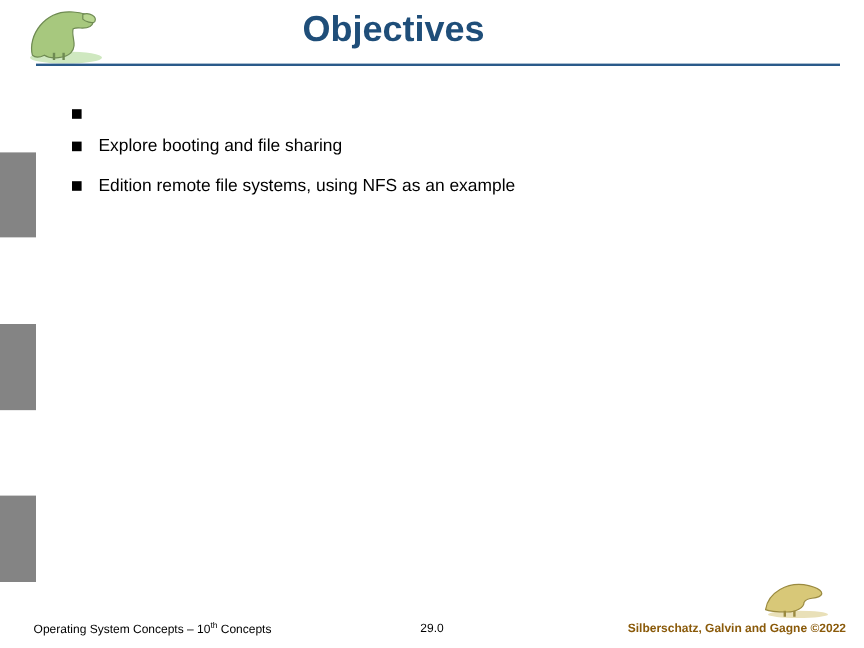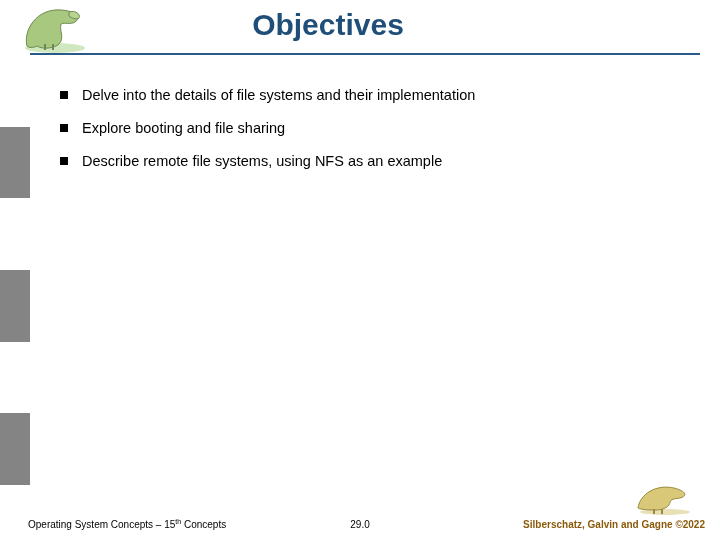--- a/index.html
+++ b/index.html
@@ -128,36 +128,35 @@
   <line x1="30" y1="44" x2="30" y2="50" stroke="#6e8a52" stroke-width="2"></line>
   <line x1="38" y1="44" x2="38" y2="50" stroke="#6e8a52" stroke-width="2"></line>
 </svg>
 
 <div class="title">Objectives</div>
 <div class="title-rule"></div>
 
 <div class="content">
   <div class="bullet-row">
     <div class="sq"></div>
-    <div class="bt">Delve into the details of file systems and their implementation</div>
   </div>
   <div class="bullet-row">
     <div class="sq"></div>
     <div class="bt">Explore booting and file sharing</div>
   </div>
   <div class="bullet-row">
     <div class="sq"></div>
-    <div class="bt">Describe remote file systems, using NFS as an example</div>
+    <div class="bt">Edition remote file systems, using NFS as an example</div>
   </div>
 </div>
 
 <svg class="logo-bottom" viewBox="0 0 70 40">
   <ellipse cx="35" cy="36" rx="25" ry="3" fill="#e9e0b8"></ellipse>
   <path d="M8 32 C 10 18, 26 8, 44 12 C 56 15, 58 20, 50 22 C 46 23, 42 22, 40 26 C 40 30, 34 34, 26 34 C 20 34, 12 34, 8 32 Z" fill="#d8c878" stroke="#9a8a40" stroke-width="1"></path>
   <line x1="24" y1="33" x2="24" y2="38" stroke="#9a8a40" stroke-width="2"></line>
   <line x1="32" y1="33" x2="32" y2="38" stroke="#9a8a40" stroke-width="2"></line>
 </svg>
 
 <div class="footer-left">
-  <span>Operating System Concepts – 15</span><sup>th</sup><span> Concepts</span>
+  <span>Operating System Concepts – 10</span><sup>th</sup><span> Concepts</span>
 </div>
 <div class="footer-center">29.0</div>
 <div class="footer-right">Silberschatz, Galvin and Gagne ©2022</div>
 
 </body></html>

